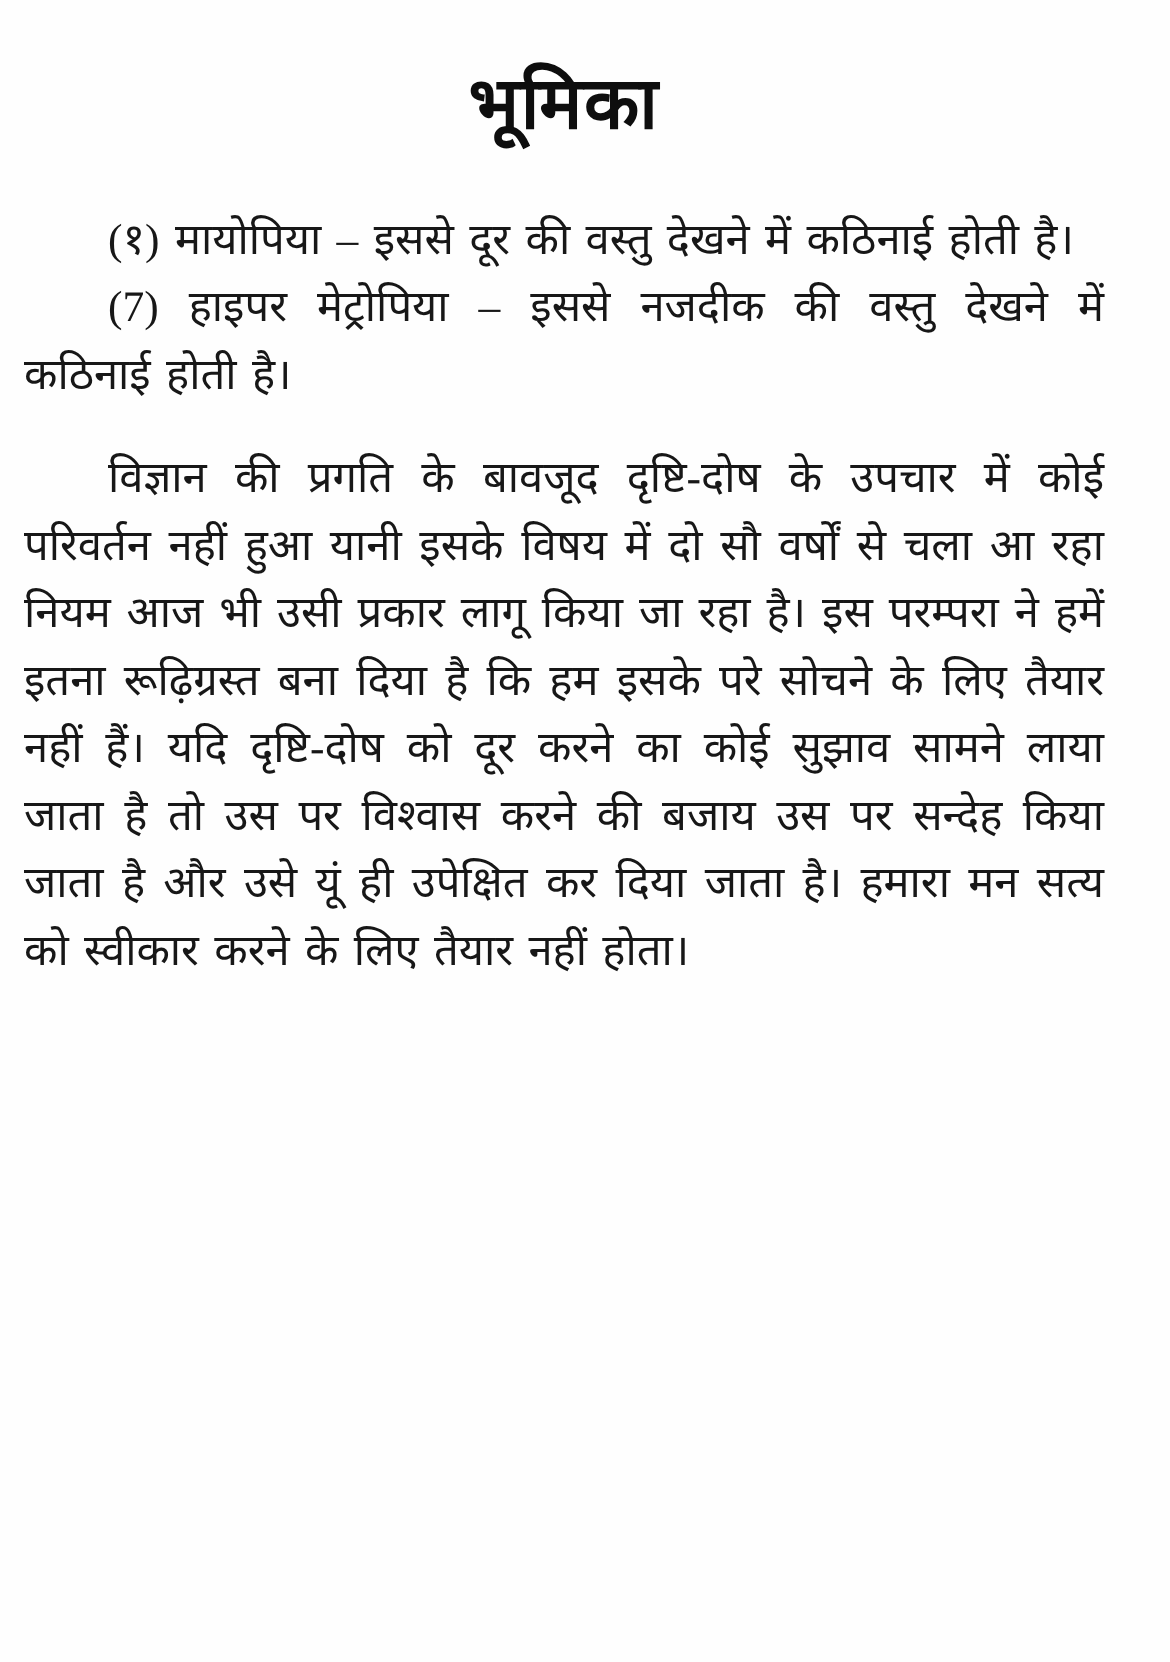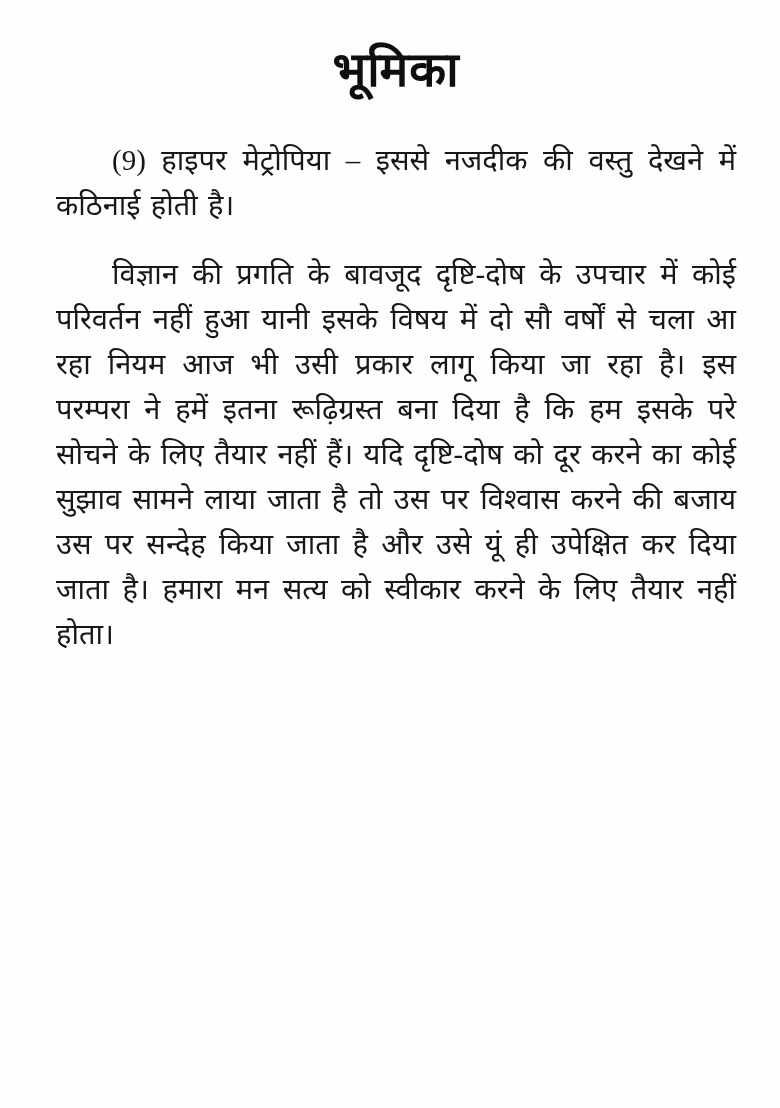--- a/index.html
+++ b/index.html
@@ -10,21 +10,21 @@
   .page {
     position: relative;
     width: 780px;
     height: 1108px;
     margin: 0 auto;
     background: #fefefe;
     color: #161616;
     font-family: "Liberation Serif", "DejaVu Serif", serif;
     overflow: hidden;
     box-sizing: border-box;
-    padding: 40px 44px 0 56px;
+    padding: 40px 44px 0 16px;
   }
   .doc-title {
     margin: 0 0 38px 0;
     text-align: center;
     font-size: 48px;
     line-height: 1.25;
     font-weight: 700;
     color: #0e0e0e;
     letter-spacing: 1px;
   }
@@ -44,19 +44,20 @@
   .para.gap-after-xs { margin-bottom: 6px; }
 </style>
 </head>
 <body>
 
 <div class="page">
 
   <h1 class="doc-title">भूमिका</h1>
 
 
+  <p class="para indent">(१) मायोपिया – इससे दूर की वस्तु देखने में कठिनाई होती है।</p>
 
-  <p class="para indent gap-after-md">(9) हाइपर मेट्रोपिया – इससे नजदीक की वस्तु देखने में कठिनाई होती है।</p>
+  <p class="para indent gap-after-md">(7) हाइपर मेट्रोपिया – इससे नजदीक की वस्तु देखने में कठिनाई होती है।</p>
 
   <p class="para indent gap-after-xs">विज्ञान की प्रगति के बावजूद दृष्टि-दोष के उपचार में कोई परिवर्तन नहीं हुआ यानी इसके विषय में दो सौ वर्षों से चला आ रहा नियम आज भी उसी प्रकार लागू किया जा रहा है। इस परम्परा ने हमें इतना रूढ़िग्रस्त बना दिया है कि हम इसके परे सोचने के लिए तैयार नहीं हैं। यदि दृष्टि-दोष को दूर करने का कोई सुझाव सामने लाया जाता है तो उस पर विश्वास करने की बजाय उस पर सन्देह किया जाता है और उसे यूं ही उपेक्षित कर दिया जाता है। हमारा मन सत्य को स्वीकार करने के लिए तैयार नहीं होता।</p>
 
 
 </div>
 
 </body></html>

